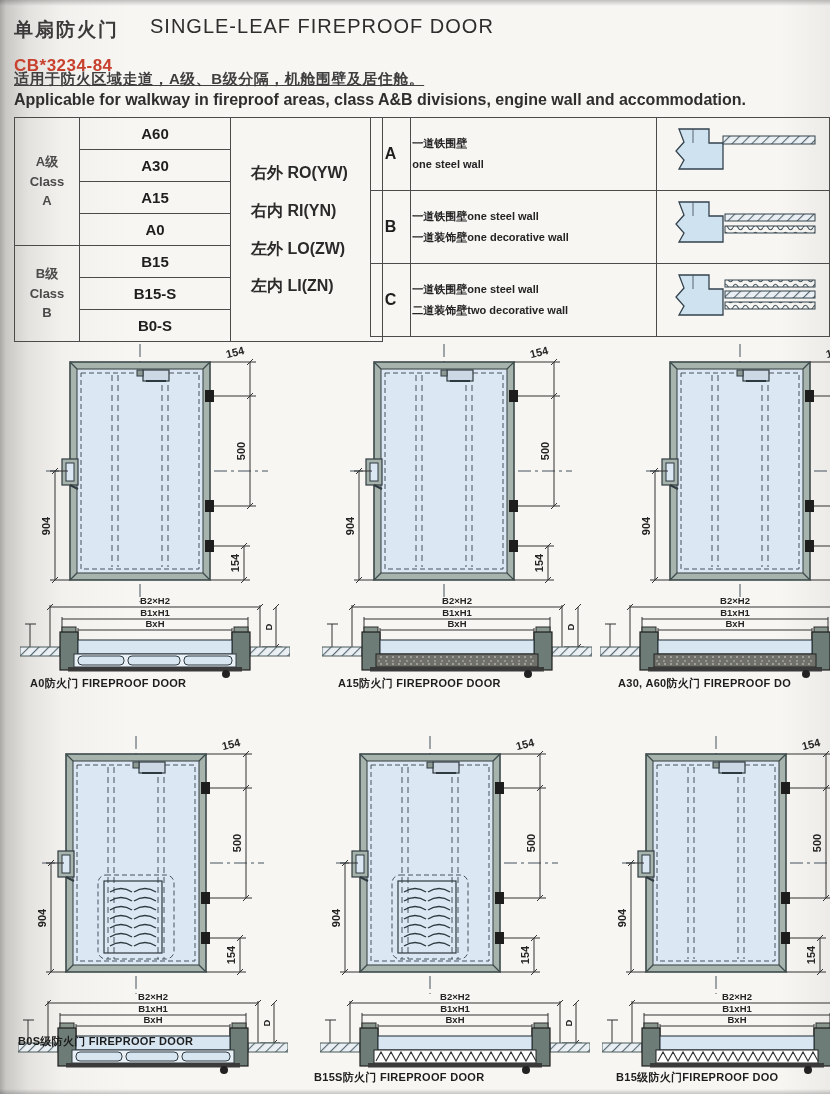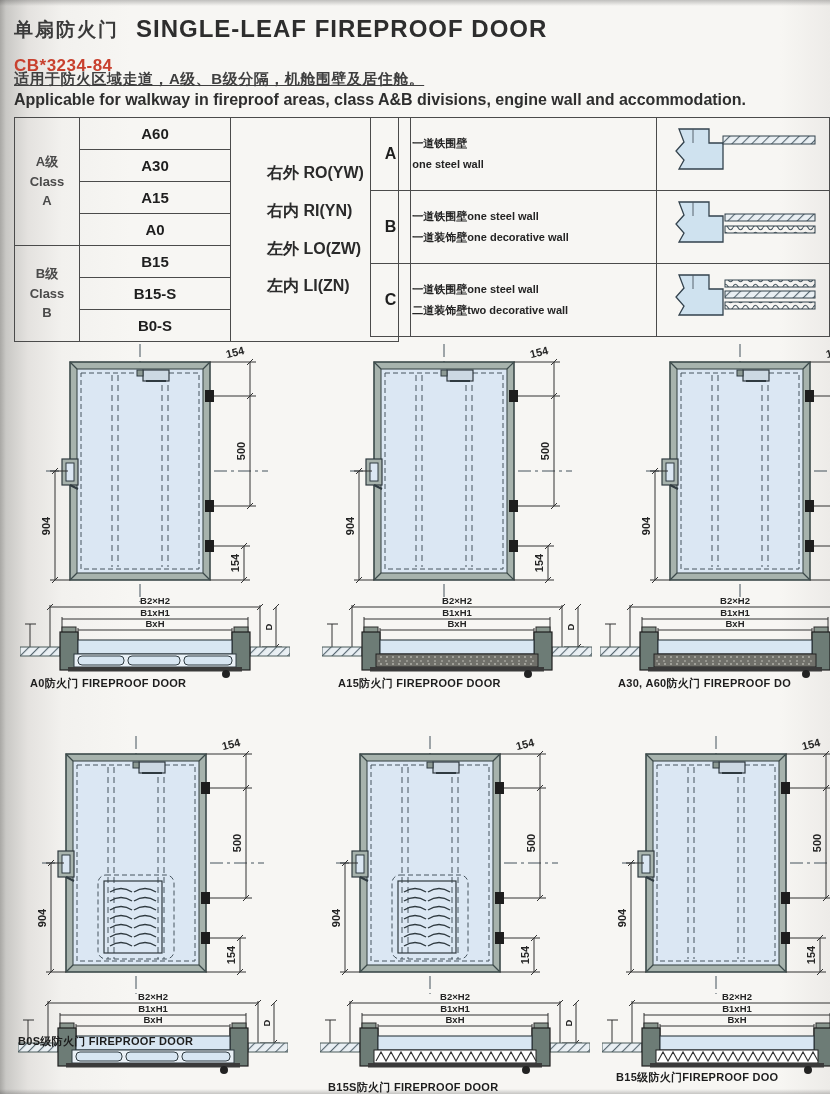--- a/index.html
+++ b/index.html
@@ -4,30 +4,30 @@
 <style>
   html,body{margin:0;padding:0;background:#dddcd9;}
   .page{position:relative;width:830px;height:1094px;overflow:hidden;
     font-family:"Liberation Sans",sans-serif;color:#222;
     background:linear-gradient(90deg,#a9a8a5 0px,#c9c8c5 6px,#e4e2df 28px,#f2f1ee 62px,#f7f6f3 130px,#f7f6f3 780px,#edebe8 830px);}
   .page::before{content:"";position:absolute;inset:0;pointer-events:none;
     background:linear-gradient(180deg,rgba(50,50,50,.28),rgba(50,50,50,0) 6px),
                linear-gradient(0deg,rgba(50,50,50,.25),rgba(50,50,50,0) 5px);}
   .abs{position:absolute;}
   .title-zh{left:14px;top:17px;font-size:19px;font-weight:bold;color:#3a3a3a;letter-spacing:2px;}
-  .title-en{left:136px;top:15px;font-size:24px;font-weight:bold;color:#2d2d2d;letter-spacing:1px;}
+  .title-en{left:150px;top:15px;font-size:20px;font-weight:normal;color:#2d2d2d;letter-spacing:1px;}
   .std{left:14px;top:47px;font-size:17px;font-weight:bold;color:#c8402e;letter-spacing:.5px;margin-top:9px;}
   .desc-zh{left:14px;top:70px;font-size:15px;font-weight:600;color:#3f3f3f;letter-spacing:.5px;text-decoration:underline;}
   .desc-en{left:14px;top:91px;font-size:16px;font-weight:600;color:#2e2e2e;}
   table.tbl{border-collapse:collapse;background:transparent;}
   table.tbl td{border:1.6px solid #4b4b4b;text-align:center;vertical-align:middle;color:#1e1e1e;}
   .class-tbl td{height:29px;}
   .class-tbl .cls{width:62px;font-size:13px;font-weight:600;color:#4a4a4a;line-height:1.5;margin-left:29px;}
   .class-tbl .rating{width:148px;font-size:15px;font-weight:bold;}
-  .class-tbl .orient{width:130px;text-align:left;padding-left:36px;font-size:16px;font-weight:bold;line-height:2.35;color:#2a2a2a;}
+  .class-tbl .orient{width:130px;text-align:left;padding-left:20px;font-size:16px;font-weight:bold;line-height:2.35;color:#2a2a2a;}
   .wall-tbl td{height:70px;}
   .wall-tbl .wletter{width:38px;font-size:16px;font-weight:600;}
   .wall-tbl .wdesc{width:248px;text-align:left;font-size:11px;font-weight:bold;line-height:1.9;color:#242424;}
   .wall-tbl .wdiag{width:170px;}
   .caption{position:absolute;font-size:11px;font-weight:bold;color:#1d1d1d;white-space:nowrap;letter-spacing:.3px;}
   .door-slot{position:absolute;width:240px;height:262px;}
   .section-slot{position:absolute;width:270px;height:84px;}
   svg .ln{stroke:#3c4a4a;stroke-width:1.2;fill:none;}
   svg .thin{stroke:#4a5560;stroke-width:.9;fill:none;}
   svg text{fill:#242424;font-family:"Liberation Sans",sans-serif;}
@@ -911,16 +911,16 @@
   </g>
   <rect x="48" y="71" width="174" height="4.5" fill="#3a3a3a"></rect>
   <circle cx="206" cy="78" r="4" fill="#222"></circle>
 </svg>
 </div>
 
   <div class="caption" style="left:30px;top:676px;">A0防火门 FIREPROOF DOOR</div>
   <div class="caption" style="left:338px;top:676px;">A15防火门 FIREPROOF DOOR</div>
   <div class="caption" style="left:618px;top:676px;">A30, A60防火门 FIREPROOF DO</div>
   <div class="caption" style="left:18px;top:1034px;">B0S级防火门 FIREPROOF DOOR</div>
-  <div class="caption" style="left:328px;top:1070px;margin-top:10px;">B15S防火门 FIREPROOF DOOR</div>
+  <div class="caption" style="left:314px;top:1070px;">B15S防火门 FIREPROOF DOOR</div>
   <div class="caption" style="left:616px;top:1070px;">B15级防火门FIREPROOF DOO</div>
 
 </div>
 
 </body></html>

